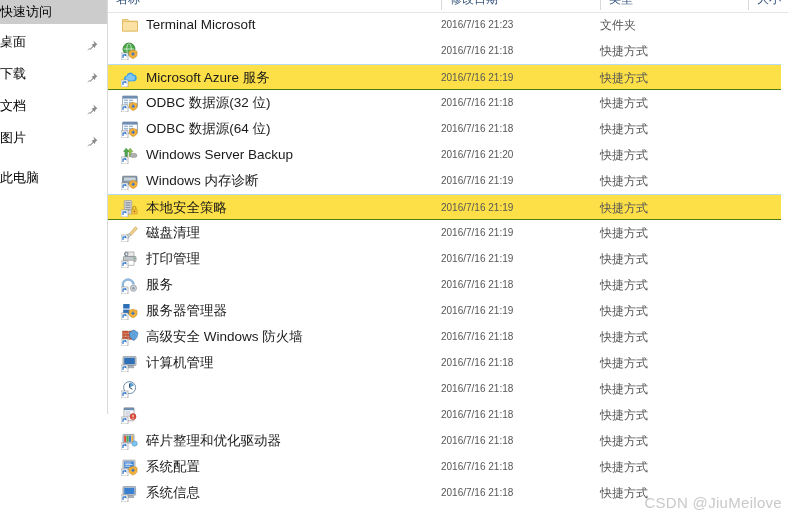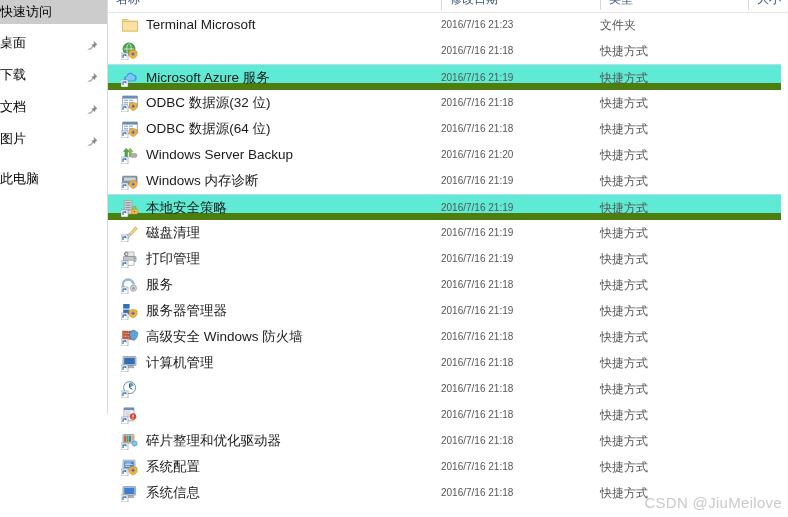--- a/index.html
+++ b/index.html
@@ -67,20 +67,21 @@
     font-size: 13px;
     color: #000000;
     white-space: nowrap;
     overflow: hidden;
   }
   .nav-item-label {
     position: absolute;
     left: 30px;
     top: 0;
     line-height: 26px;
+    font-family: Liberation Mono, monospace;
   }
   .pin-icon {
     position: absolute;
     right: 9px;
     top: 6px;
     width: 14px;
     height: 14px;
   }
 
   
@@ -129,23 +130,23 @@
     top: 12px;
     width: 680px;
   }
   .row {
     position: relative;
     height: 26px;
     width: 673px;
     margin-left: 0;
   }
   .row.selected {
-    background: #5eead4;
+    background: #fde047;
     border-top: 1px solid #b5dcf0;
-    border-bottom: 7px solid #4d7c0f;
+    border-bottom: 1px solid #4d7c0f;
     box-sizing: border-box;
   }
   .row-icon {
     position: absolute;
     left: 13px;
     top: 4px;
     width: 18px;
     height: 18px;
   }
   .cell-name {

